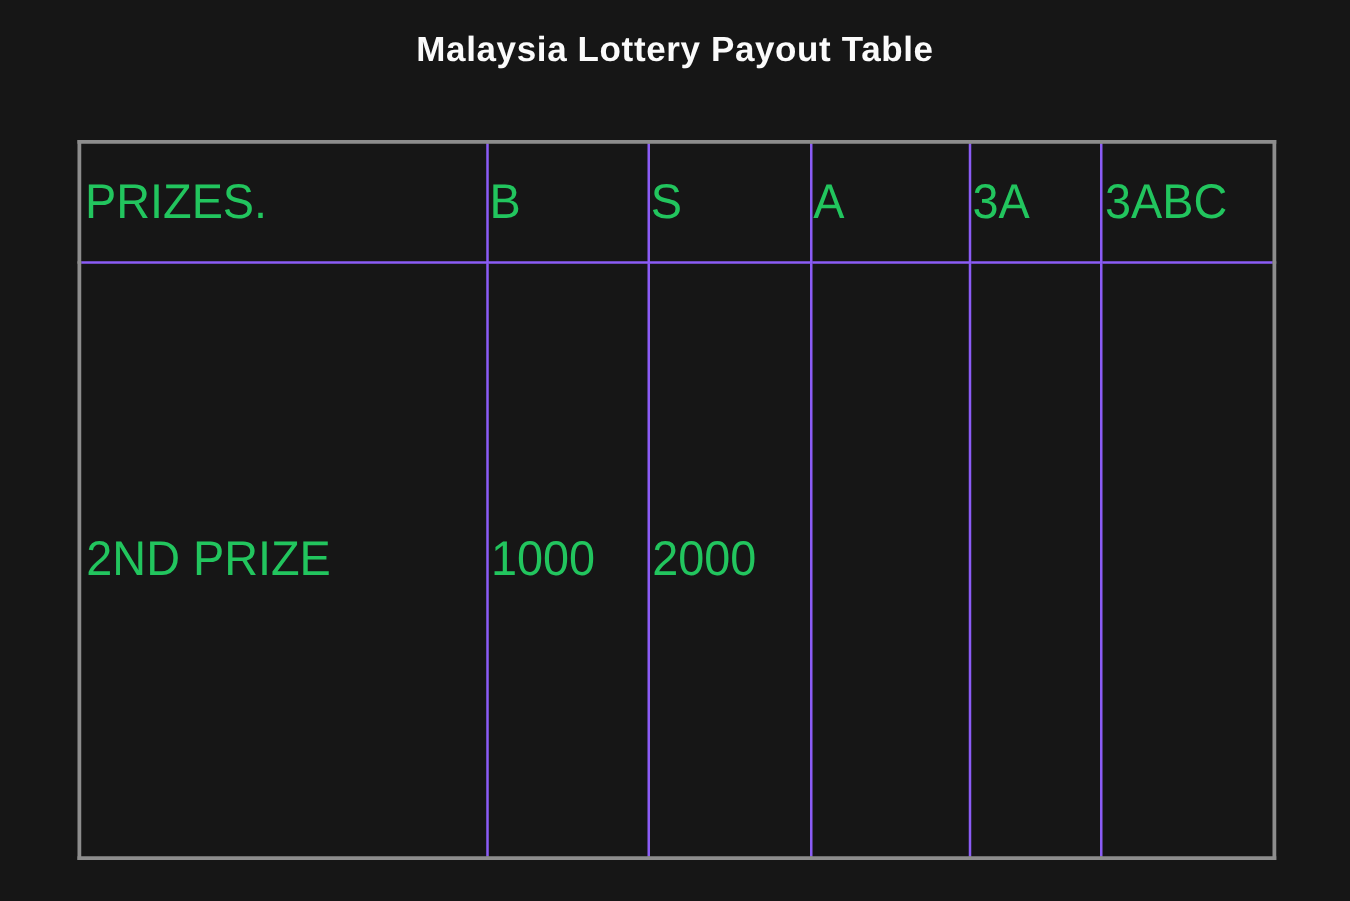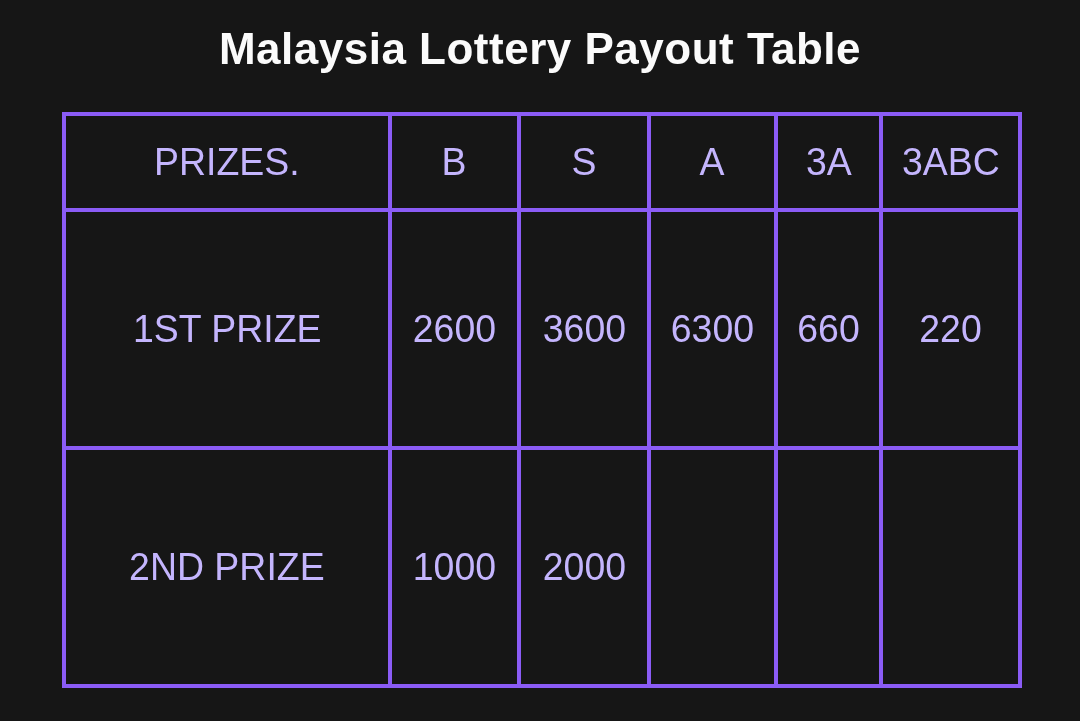--- a/index.html
+++ b/index.html
@@ -15,40 +15,40 @@
     overflow: hidden;
     font-family: "Liberation Sans", sans-serif;
   }
   .page-title {
     position: absolute;
     top: 24px;
     left: 0;
     width: 100%;
     text-align: center;
     color: #fbfbfb;
-    font-size: 44px;
+    font-size: 28px;
     font-weight: 800;
     letter-spacing: 0.5px;
   }
   table.payout {
     position: absolute;
     left: 62px;
     top: 112px;
     width: 956px;
     height: 576px;
     border-collapse: collapse;
     table-layout: fixed;
     border: 3px solid #8d8d8d;
   }
   table.payout th,
   table.payout td {
-    border: 4px solid #8b5cf6;
-    text-align: center;
+    border: 2px solid #8b5cf6;
+    text-align: left;
     vertical-align: middle;
-    color: #c4b5fd;
+    color: #22c55e;
     font-size: 39px;
     font-weight: 400;
     padding: 0;
     overflow: hidden;
     white-space: nowrap;
   }
   table.payout tr {
     height: 96px;
   }
   .cell-text {
@@ -77,28 +77,20 @@
         <th><span class="cell-text">PRIZES.</span></th>
         <th><span class="cell-text">B</span></th>
         <th><span class="cell-text">S</span></th>
         <th><span class="cell-text">A</span></th>
         <th><span class="cell-text">3A</span></th>
         <th><span class="cell-text">3ABC</span></th>
       </tr>
     </thead>
     <tbody>
       <tr>
-        <td><span class="cell-text">1ST PRIZE</span></td>
-        <td><span class="cell-text">2600</span></td>
-        <td><span class="cell-text">3600</span></td>
-        <td><span class="cell-text">6300</span></td>
-        <td><span class="cell-text">660</span></td>
-        <td><span class="cell-text">220</span></td>
-      </tr>
-      <tr>
         <td><span class="cell-text">2ND PRIZE</span></td>
         <td><span class="cell-text">1000</span></td>
         <td><span class="cell-text">2000</span></td>
         <td><span class="cell-text"></span></td>
         <td><span class="cell-text"></span></td>
         <td><span class="cell-text"></span></td>
       </tr>
     </tbody>
   </table>
 

